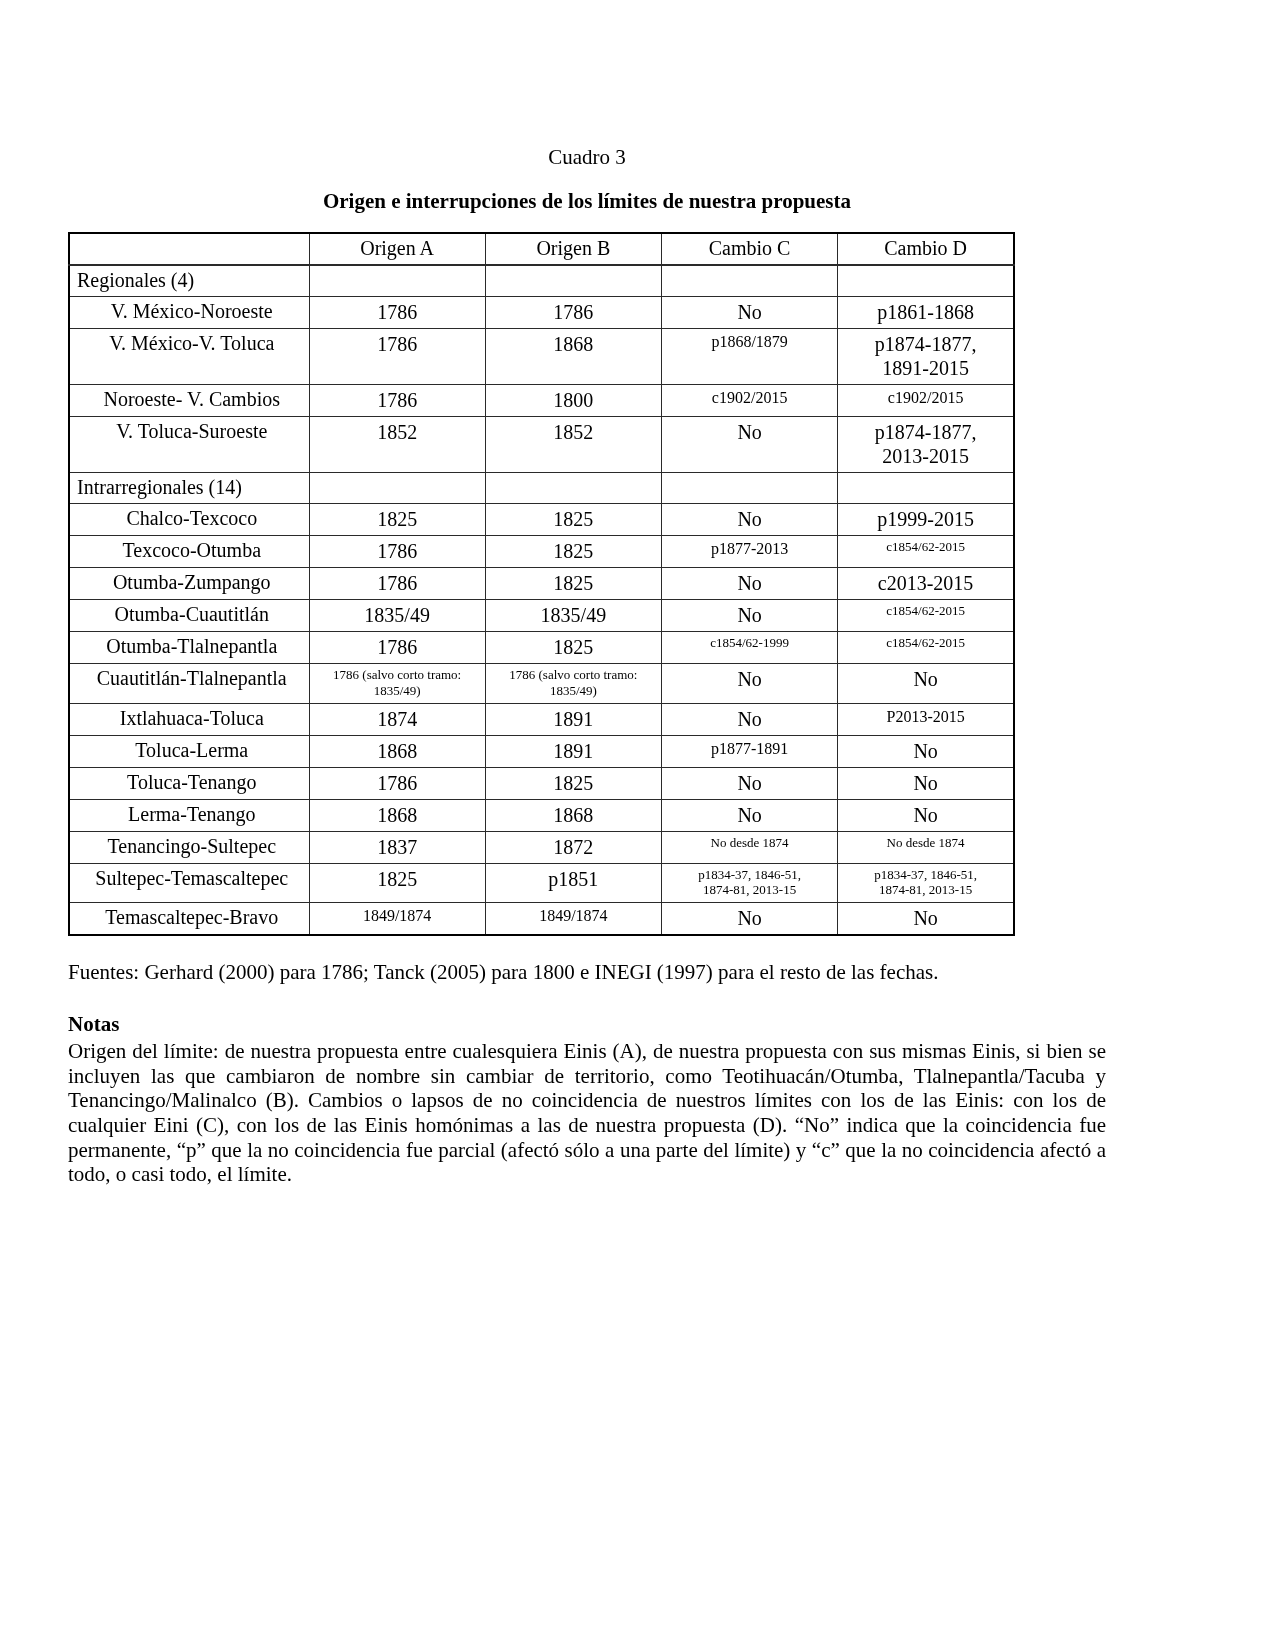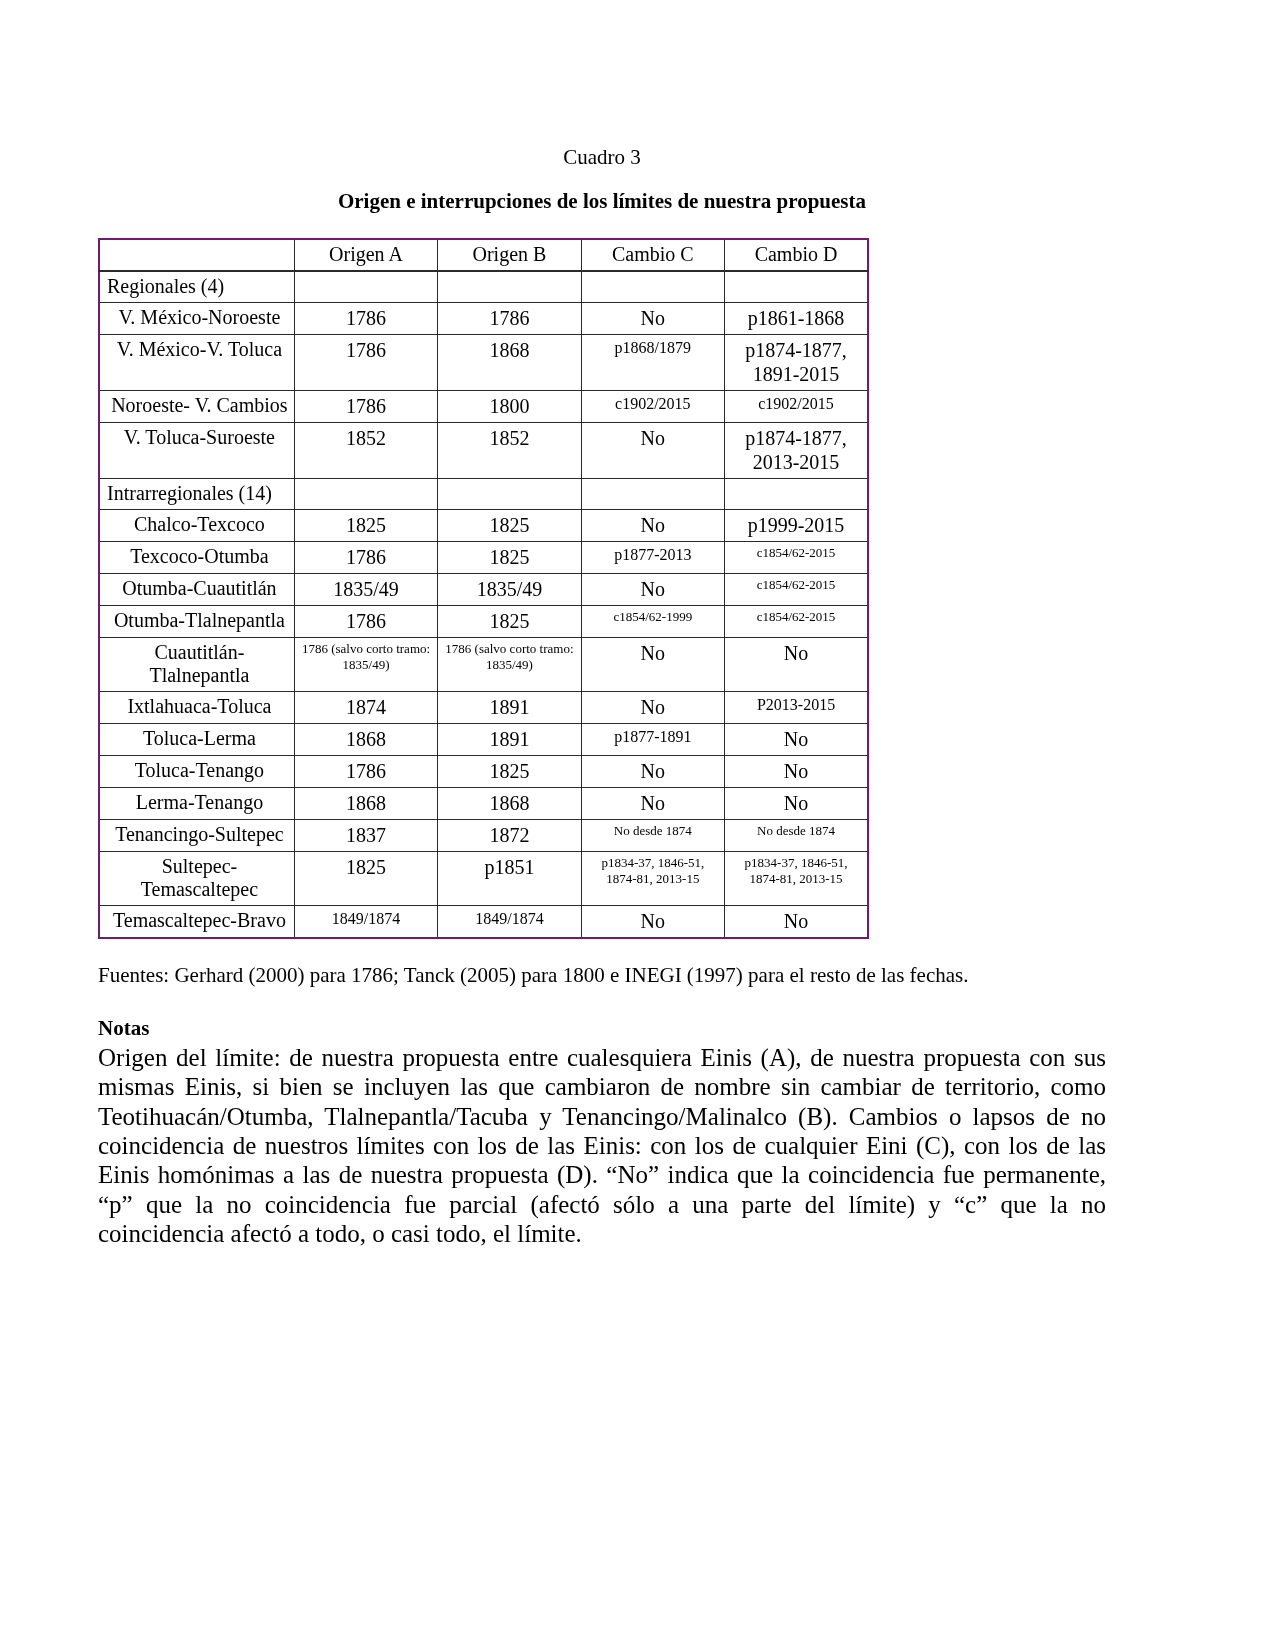--- a/index.html
+++ b/index.html
@@ -8,42 +8,42 @@
     background: #ffffff;
     color: #000000;
     font-family: "Liberation Serif", serif;
   }
   body {
     width: 1275px;
     height: 1650px;
     position: relative;
   }
   .page {
-    padding: 145px 169px 0 98px;
+    padding: 145px 169px 0 68px;
     box-sizing: border-box;
     width: 1275px;
   }
   .title-line {
     text-align: center;
     font-size: 21px;
     line-height: 1.2;
   }
   .subtitle-line {
     text-align: center;
     font-size: 21px;
     font-weight: bold;
     line-height: 1.2;
     margin-top: 19px;
   }
   table.main-table {
     border-collapse: collapse;
     table-layout: fixed;
-    width: 771px;
-    margin-top: 24px;
-    border: 2px solid #701a75;
+    width: 947px;
+    margin-top: 18px;
+    border: 2px solid #000000;
   }
   col.c-name  { width: 25.4%; }
   col.c-val   { width: 18.65%; }
   table.main-table th,
   table.main-table td {
     border: 1px solid #2a2a2a;
     vertical-align: top;
     overflow: hidden;
   }
   table.main-table thead th {
@@ -84,21 +84,21 @@
   }
   .fuentes-label { font-weight: normal; }
   .notas-heading {
     margin: 27px 0 0 0;
     font-size: 21px;
     font-weight: bold;
     line-height: 1.2;
   }
   .notas-text {
     margin: 2px 0 16px 0;
-    font-size: 25px;
+    font-size: 21px;
     line-height: 1.175;
     text-align: justify;
   }
 </style>
 </head>
 <body>
 
 <div class="page">
 
   <div class="title-line">Cuadro 3</div>
@@ -175,20 +175,27 @@
           <td class="value-cell size-normal">p1999-2015</td>
         </tr>
         <tr>
           <td class="name-cell">Texcoco-Otumba</td>
           <td class="value-cell size-normal">1786</td>
           <td class="value-cell size-normal">1825</td>
           <td class="value-cell size-medium">p1877-2013</td>
           <td class="value-cell size-small">c1854/62-2015</td>
         </tr>
         <tr>
+          <td class="name-cell">Otumba-Zumpango</td>
+          <td class="value-cell size-normal">1786</td>
+          <td class="value-cell size-normal">1825</td>
+          <td class="value-cell size-normal">No</td>
+          <td class="value-cell size-normal">c2013-2015</td>
+        </tr>
+        <tr>
           <td class="name-cell">Otumba-Cuautitlán</td>
           <td class="value-cell size-normal">1835/49</td>
           <td class="value-cell size-normal">1835/49</td>
           <td class="value-cell size-normal">No</td>
           <td class="value-cell size-small">c1854/62-2015</td>
         </tr>
         <tr>
           <td class="name-cell">Otumba-Tlalnepantla</td>
           <td class="value-cell size-normal">1786</td>
           <td class="value-cell size-normal">1825</td>

